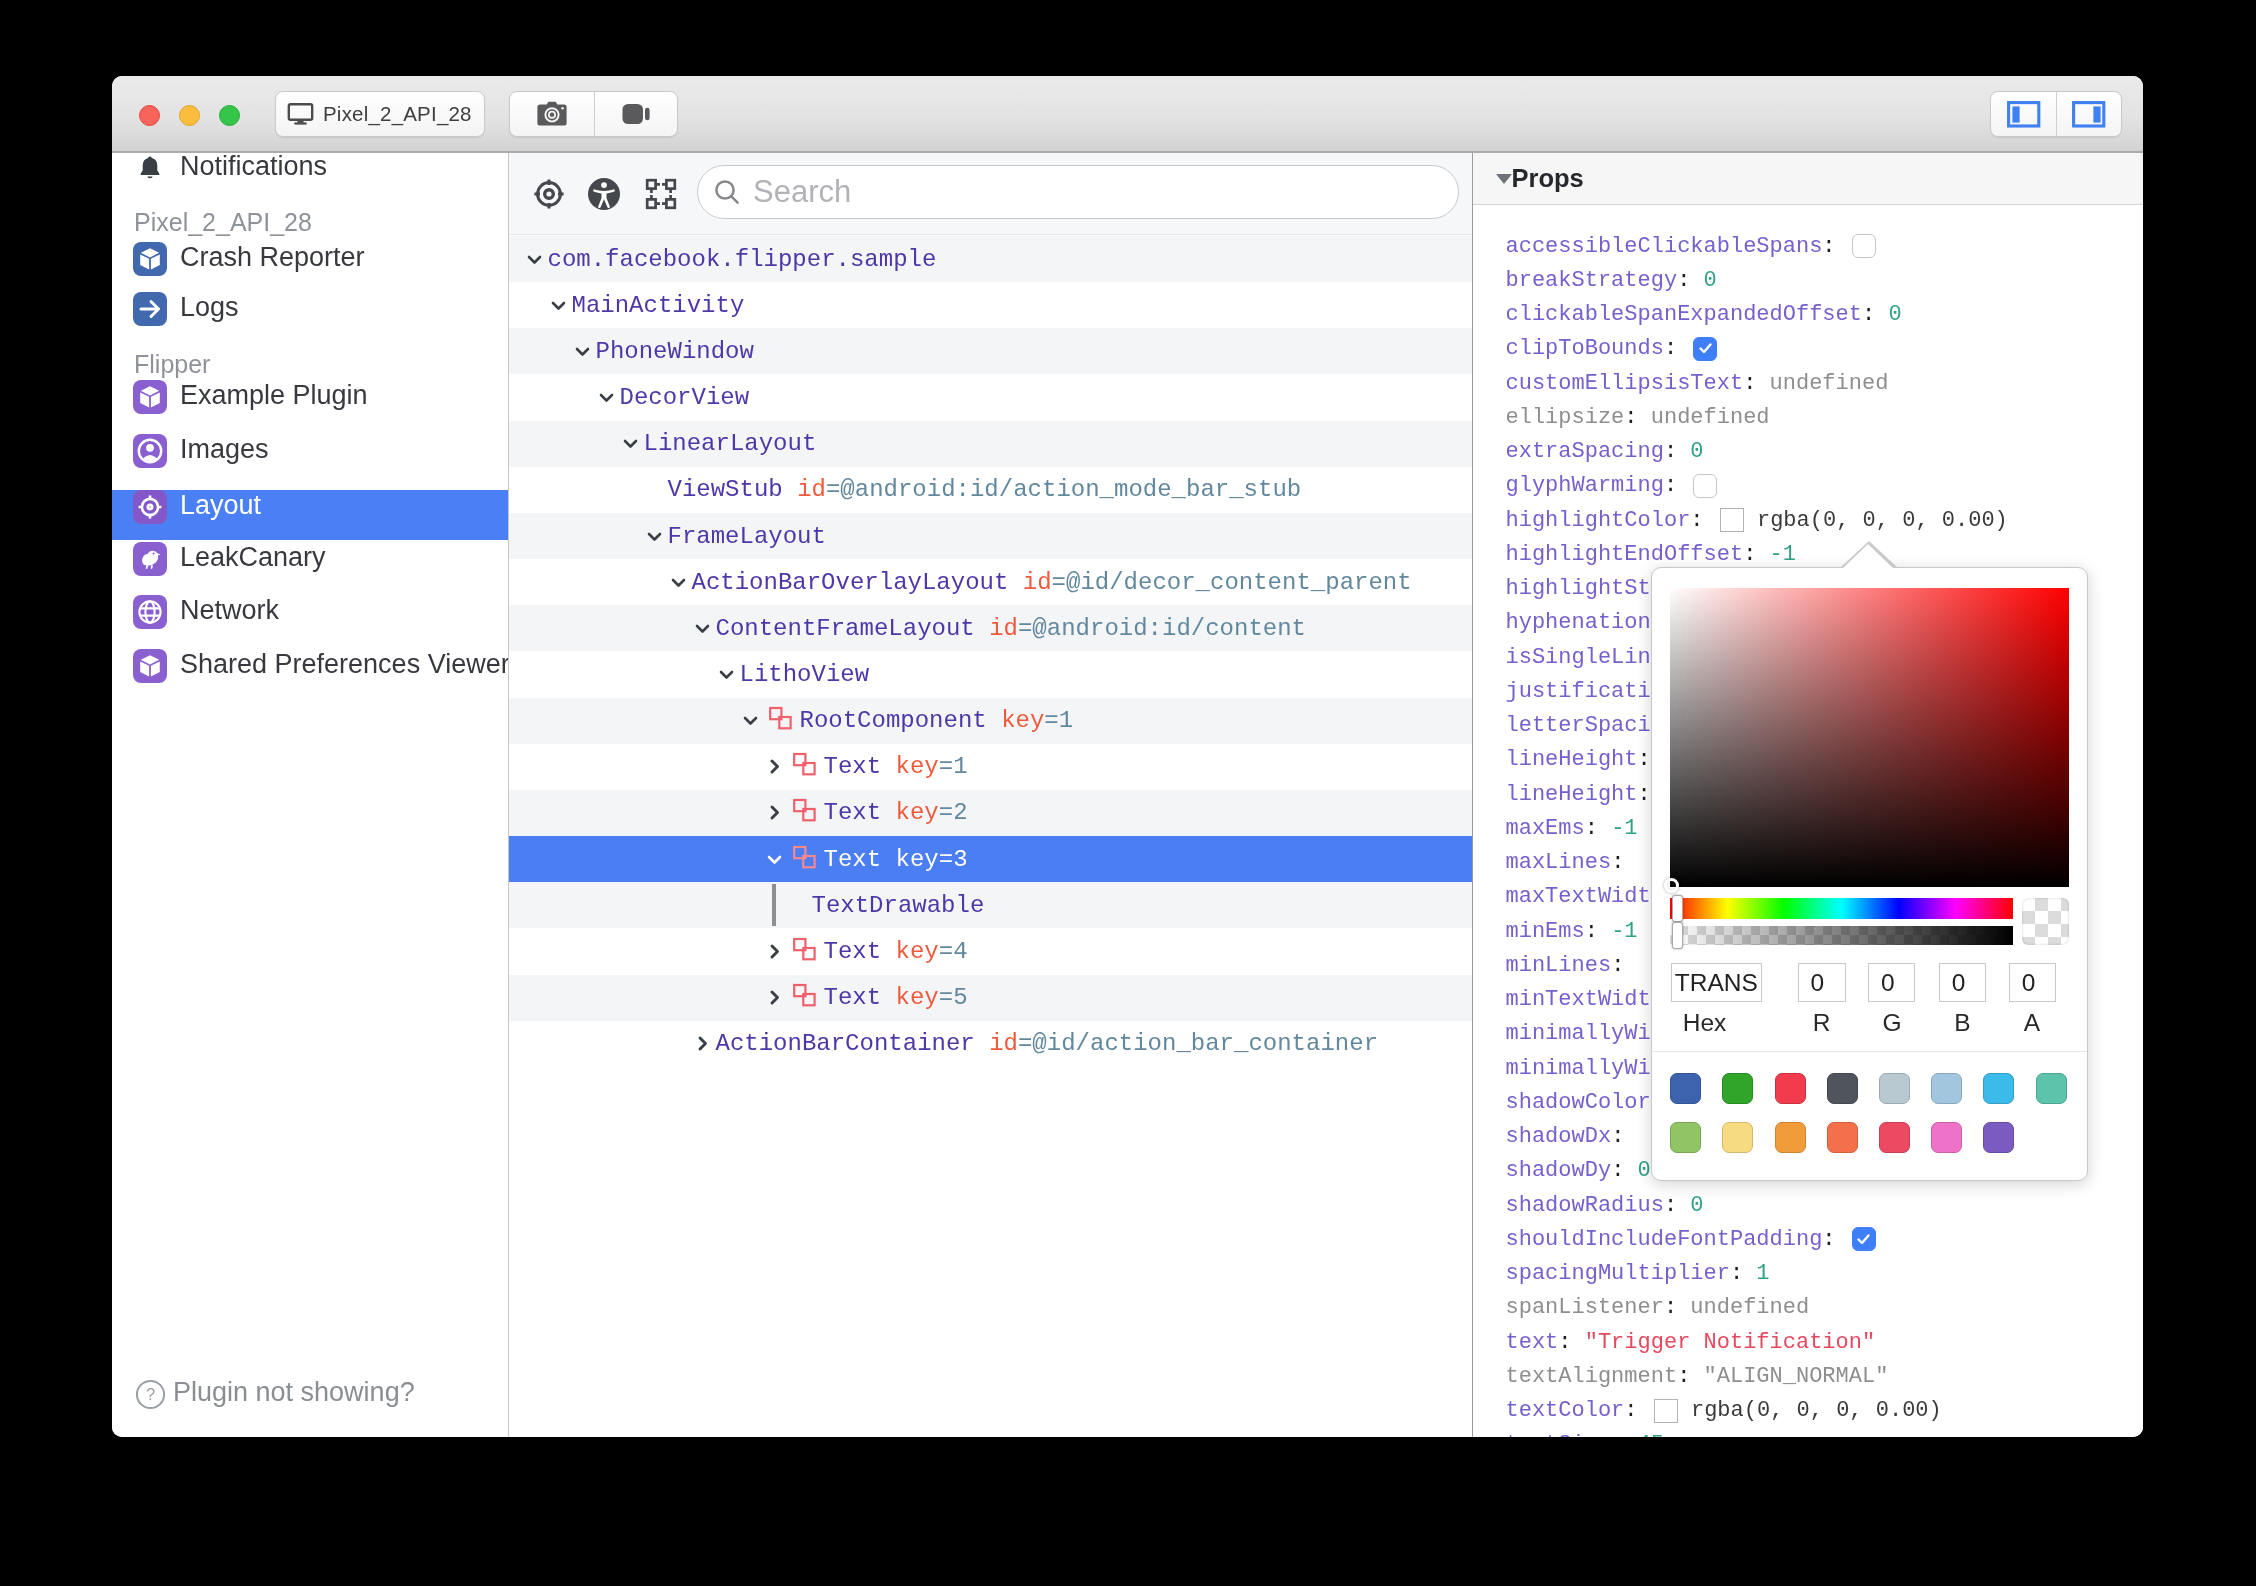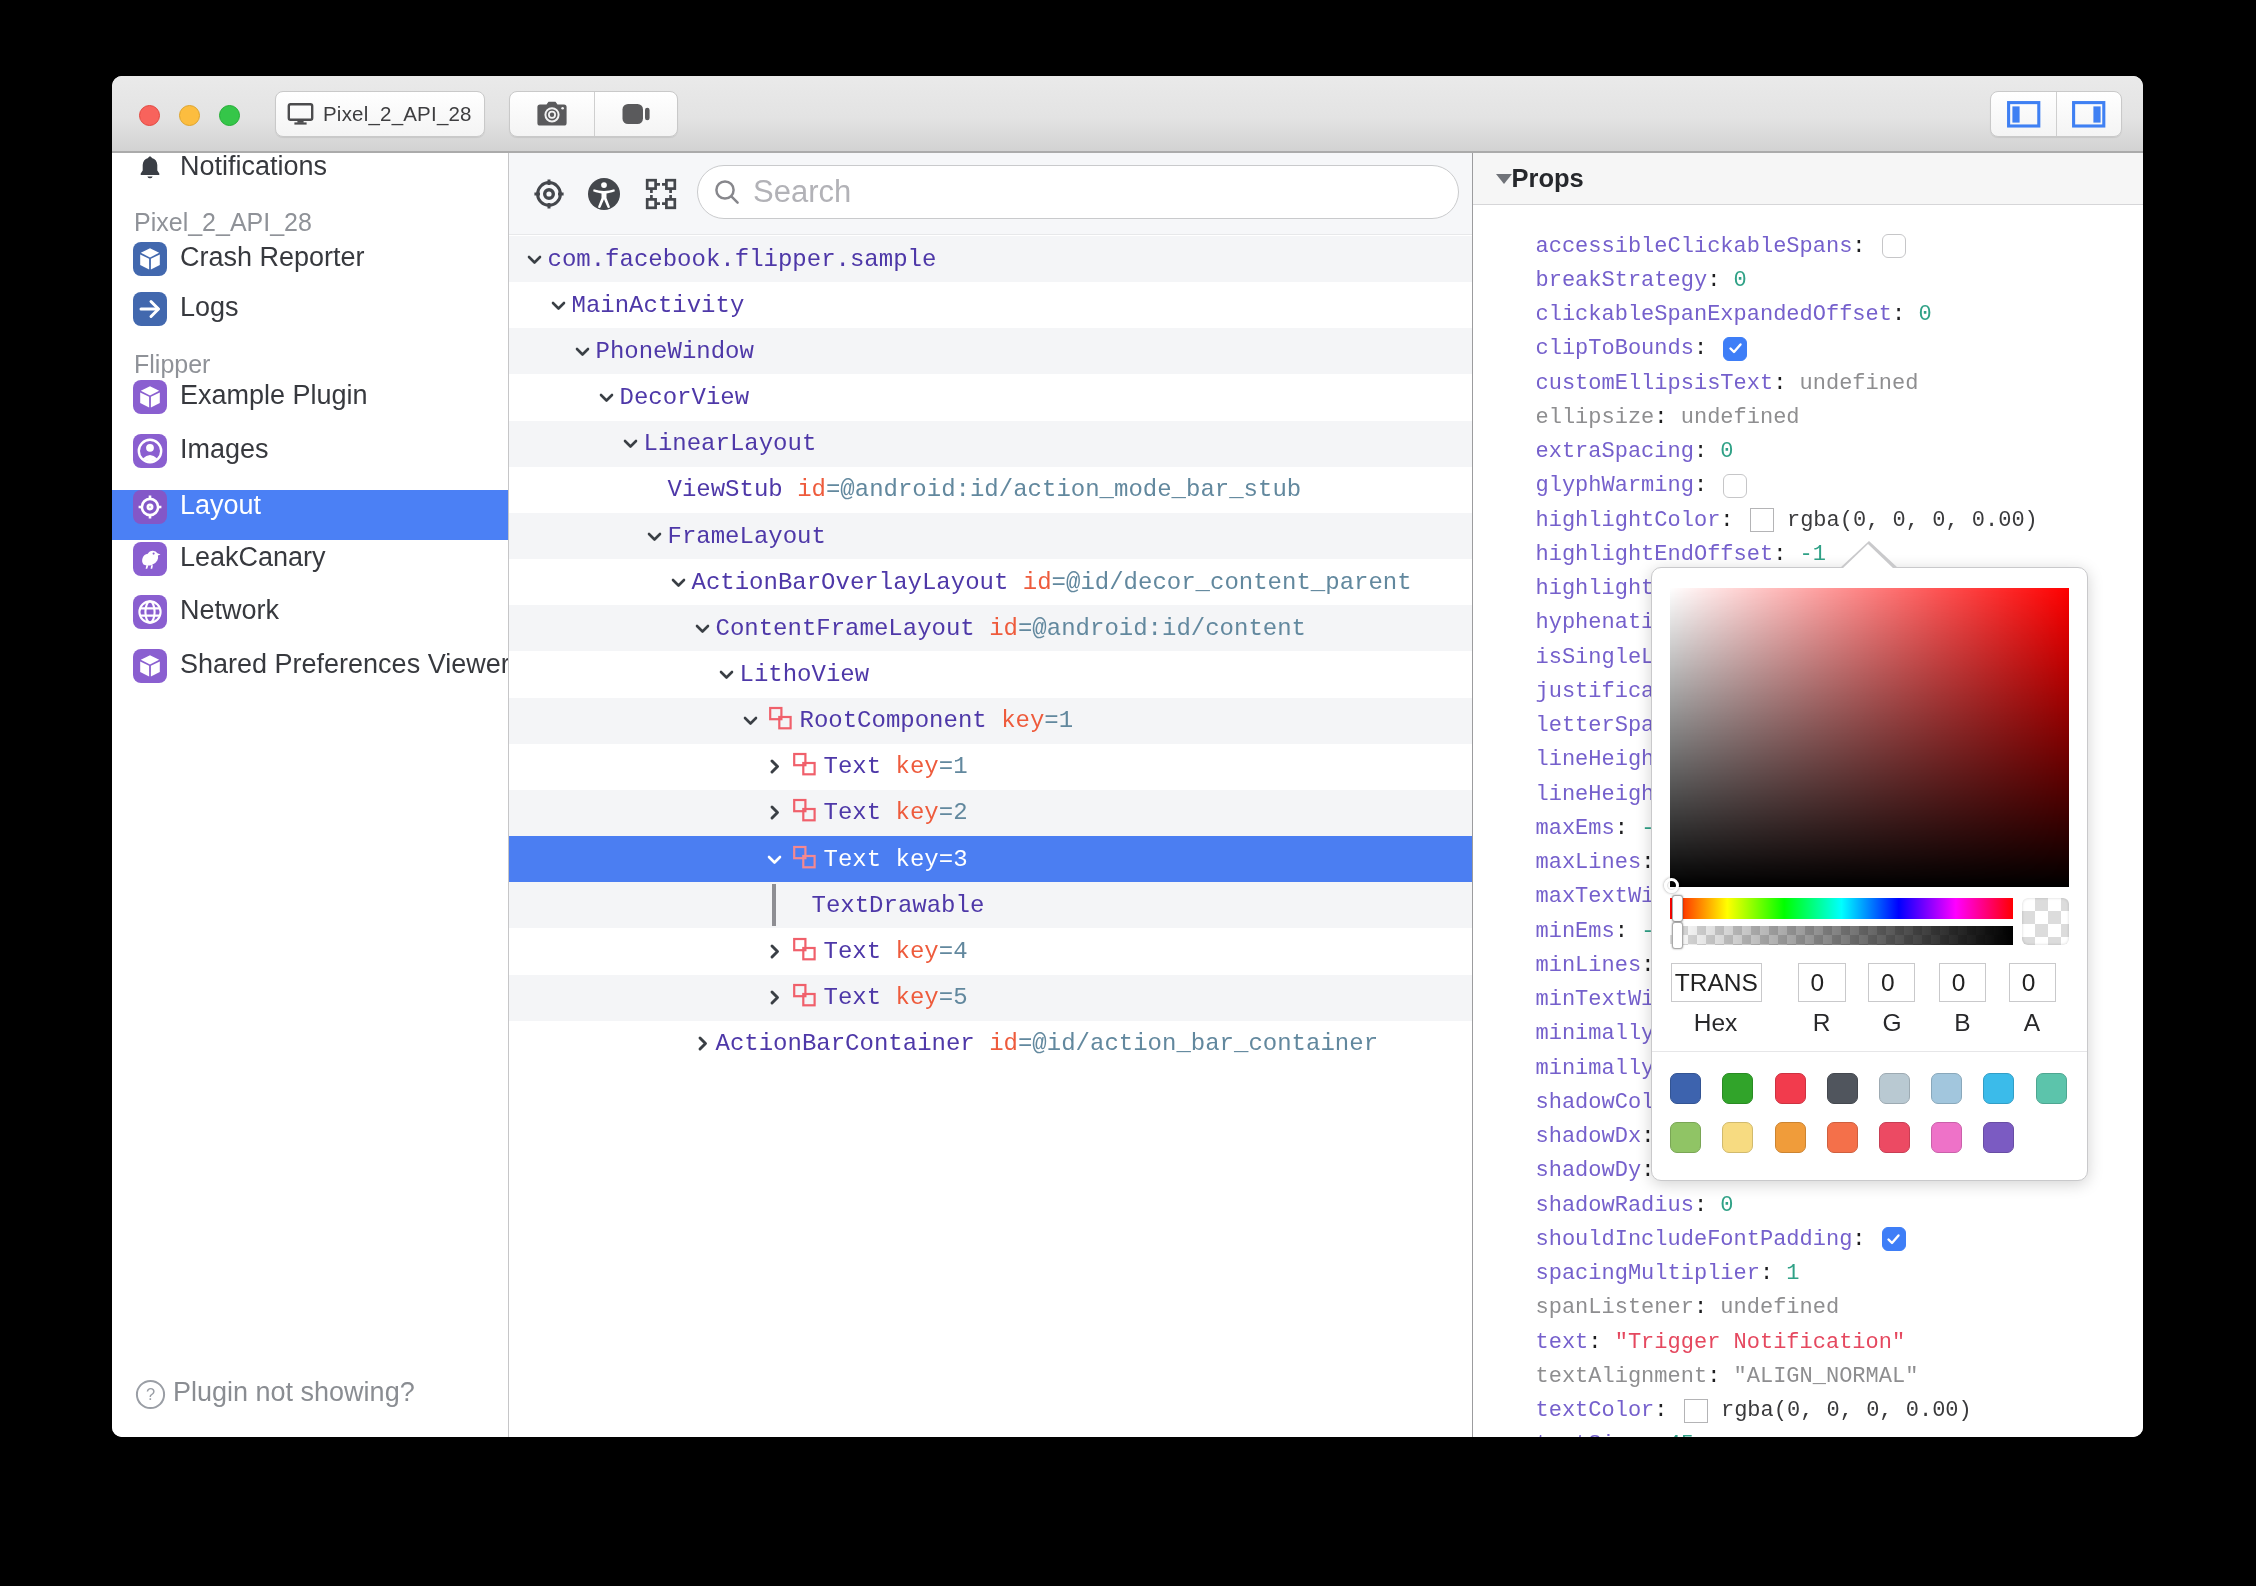--- a/index.html
+++ b/index.html
@@ -49,21 +49,21 @@
 .tk { color:#ee5b3c; }
 .tval { color:#62889e; }
 .trow.sel .tn, .trow.sel .tk, .trow.sel .tval { color:#fff; }
 .vline { position:absolute; left:262.5px; top:2px; bottom:2px; width:4px; background:#8e8e93; }
 
 .props { position:relative; flex:1; background:#fff; }
 .phead { position:relative; height:52px; background:#f6f6f6; border-bottom:1.5px solid #d6d6d8; display:flex; align-items:center; }
 .phead .tri { width:0; height:0; border-left:8px solid transparent; border-right:8px solid transparent; border-top:10px solid #707379; margin-left:23px; }
 .phead .ptitle { font-size:25.5px; font-weight:700; color:#26282c; }
 .plist { position:absolute; top:52px; left:0; right:0; bottom:0; font-family:"Liberation Mono",monospace; font-size:22px; }
-.prow { height:34.26px; display:flex; align-items:center; padding-left:63px; white-space:pre; }
+.prow { height:34.26px; display:flex; align-items:center; padding-left:33px; white-space:pre; }
 .prow:first-child { margin-top:24px; }
 .pname { color:#7560cc; }
 .pgray { color:#8e8e90; }
 .pcolon { color:#1e1e20; }
 .pnum { color:#2fa186; }
 .pundef { color:#8e8e90; }
 .pstr { color:#e5485f; }
 .prgba { color:#3a3a3c; }
 .chk { width:24px; height:24px; border:1.5px solid #c6c6c8; border-radius:6px; background:#fff; margin-left:3px; display:inline-flex; align-items:center; justify-content:center; }
 .chk.on { background:#3e7ef7; border-color:#3e7ef7; }
@@ -418,21 +418,21 @@
         <div class="alpha checker">
             <div class="grad"></div>
           </div>
         <div class="thumb" style="left:20px;top:354.8px"></div>
         <div class="aswatch checker"></div>
         <div class="inp" style="left:19.4px;width:91px;justify-content:center">TRANS</div>
         <div class="inp" style="left:146px;width:48px;padding-left:12px">0</div>
         <div class="inp" style="left:216.6px;width:47px;padding-left:12px">0</div>
         <div class="inp" style="left:287.3px;width:47px;padding-left:12px">0</div>
         <div class="inp" style="left:357.2px;width:47px;padding-left:12px">0</div>
-        <div class="lbl" style="left:34px">Hex</div>
+        <div class="lbl" style="left:23px">Hex</div>
         <div class="lbl" style="left:140px">R</div>
         <div class="lbl" style="left:210.5px">G</div>
         <div class="lbl" style="left:281px">B</div>
         <div class="lbl" style="left:350.5px">A</div>
         <div class="pdiv"></div>
 <span class="sw" style="left:18.6px;top:505px;background:#3d63ae;border-color:#335493"></span>
 <span class="sw" style="left:70.8px;top:505px;background:#31a42a;border-color:#298b23"></span>
 <span class="sw" style="left:123.0px;top:505px;background:#f23b4d;border-color:#cd3241"></span>
 <span class="sw" style="left:175.2px;top:505px;background:#50555d;border-color:#44484f"></span>
 <span class="sw" style="left:227.4px;top:505px;background:#b9c9d2;border-color:#9daab2"></span>

